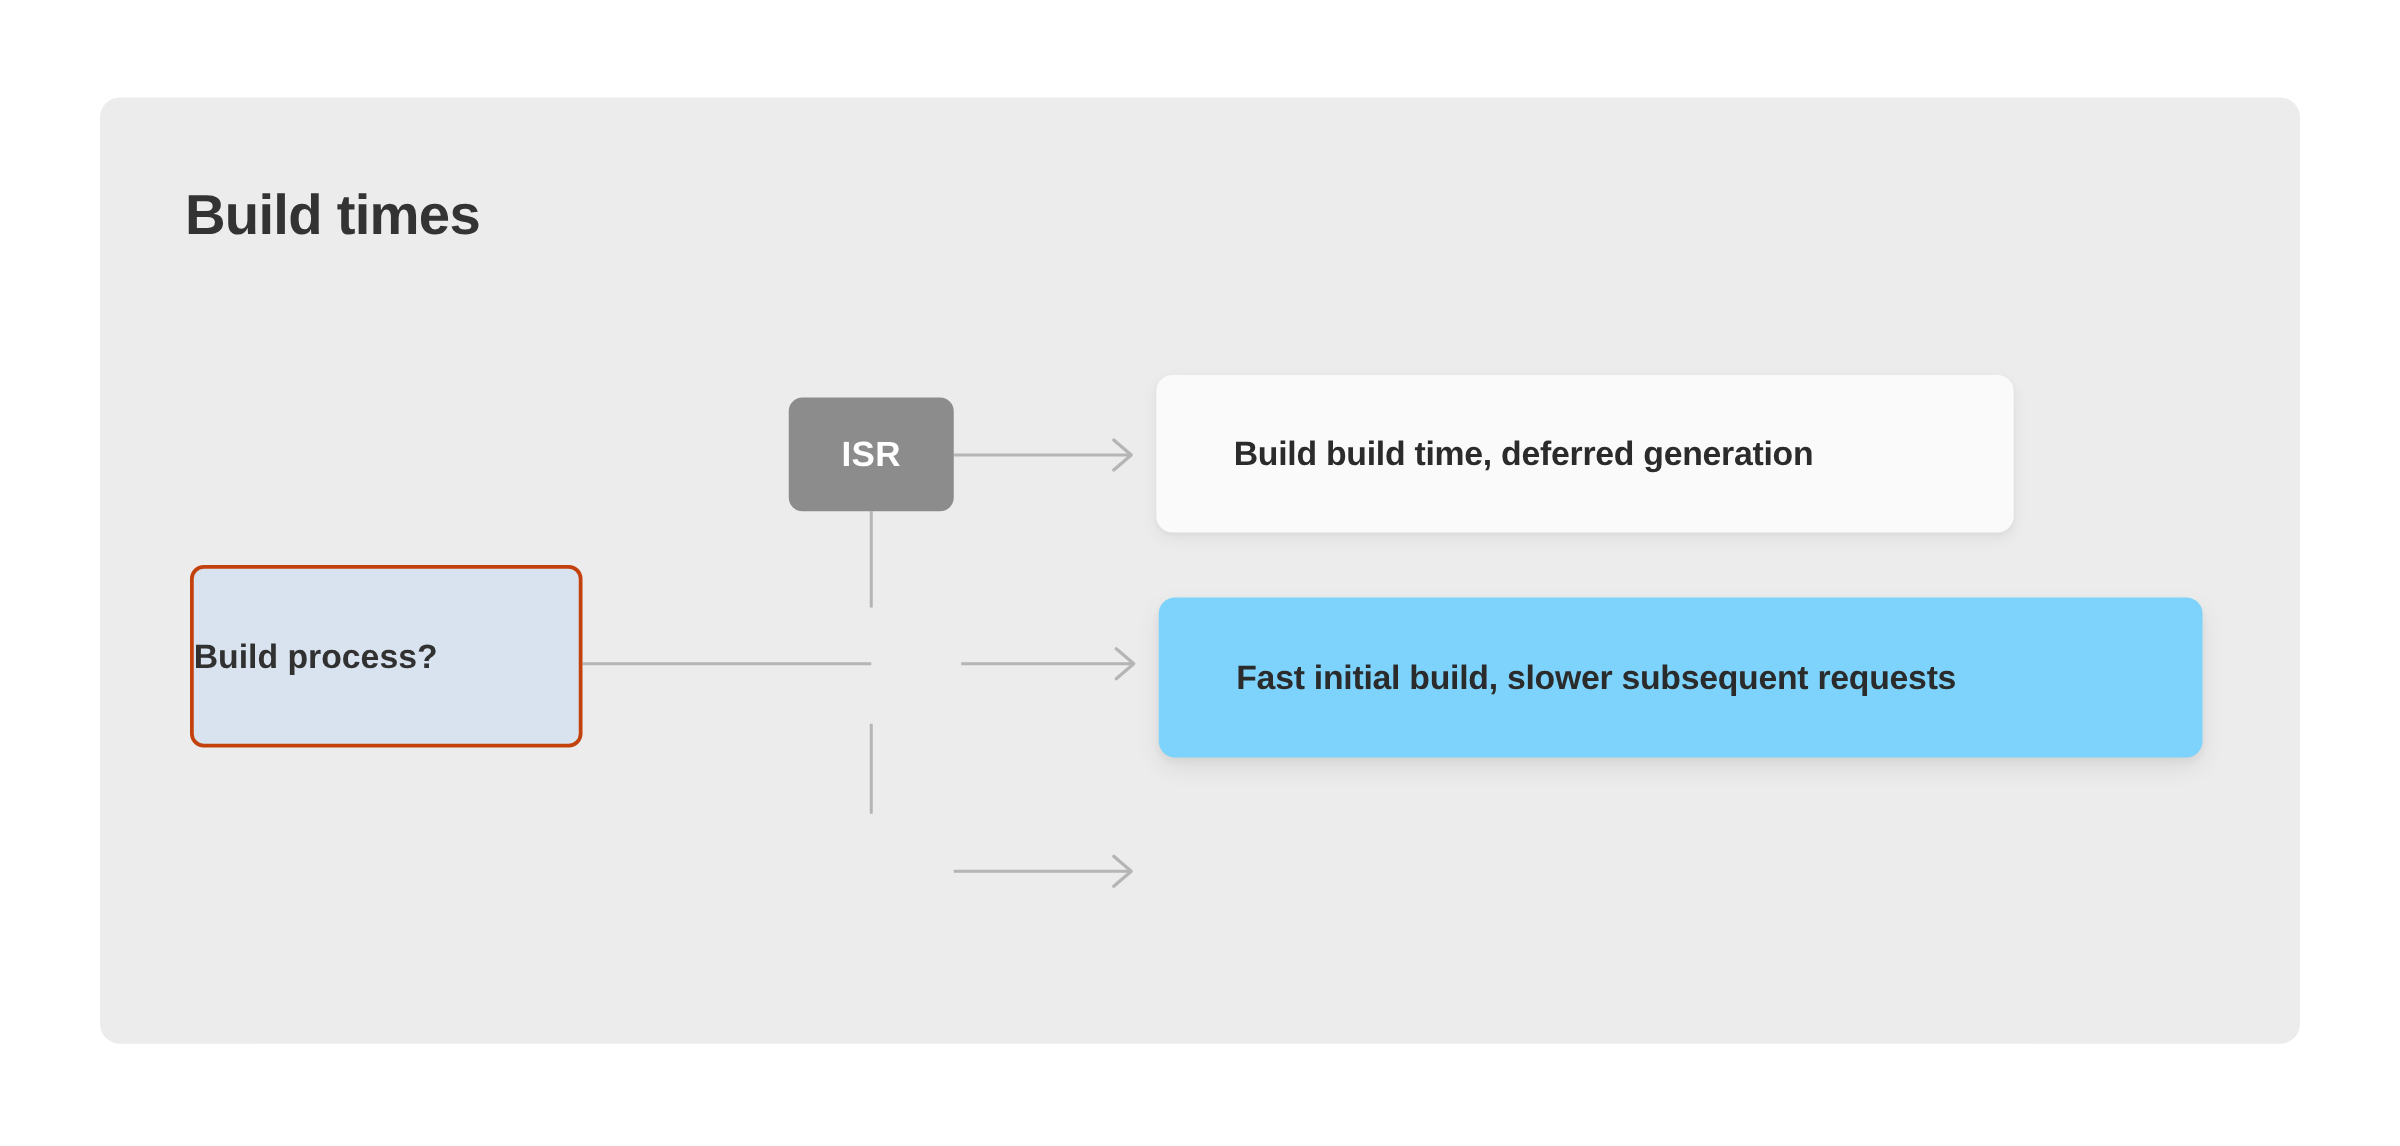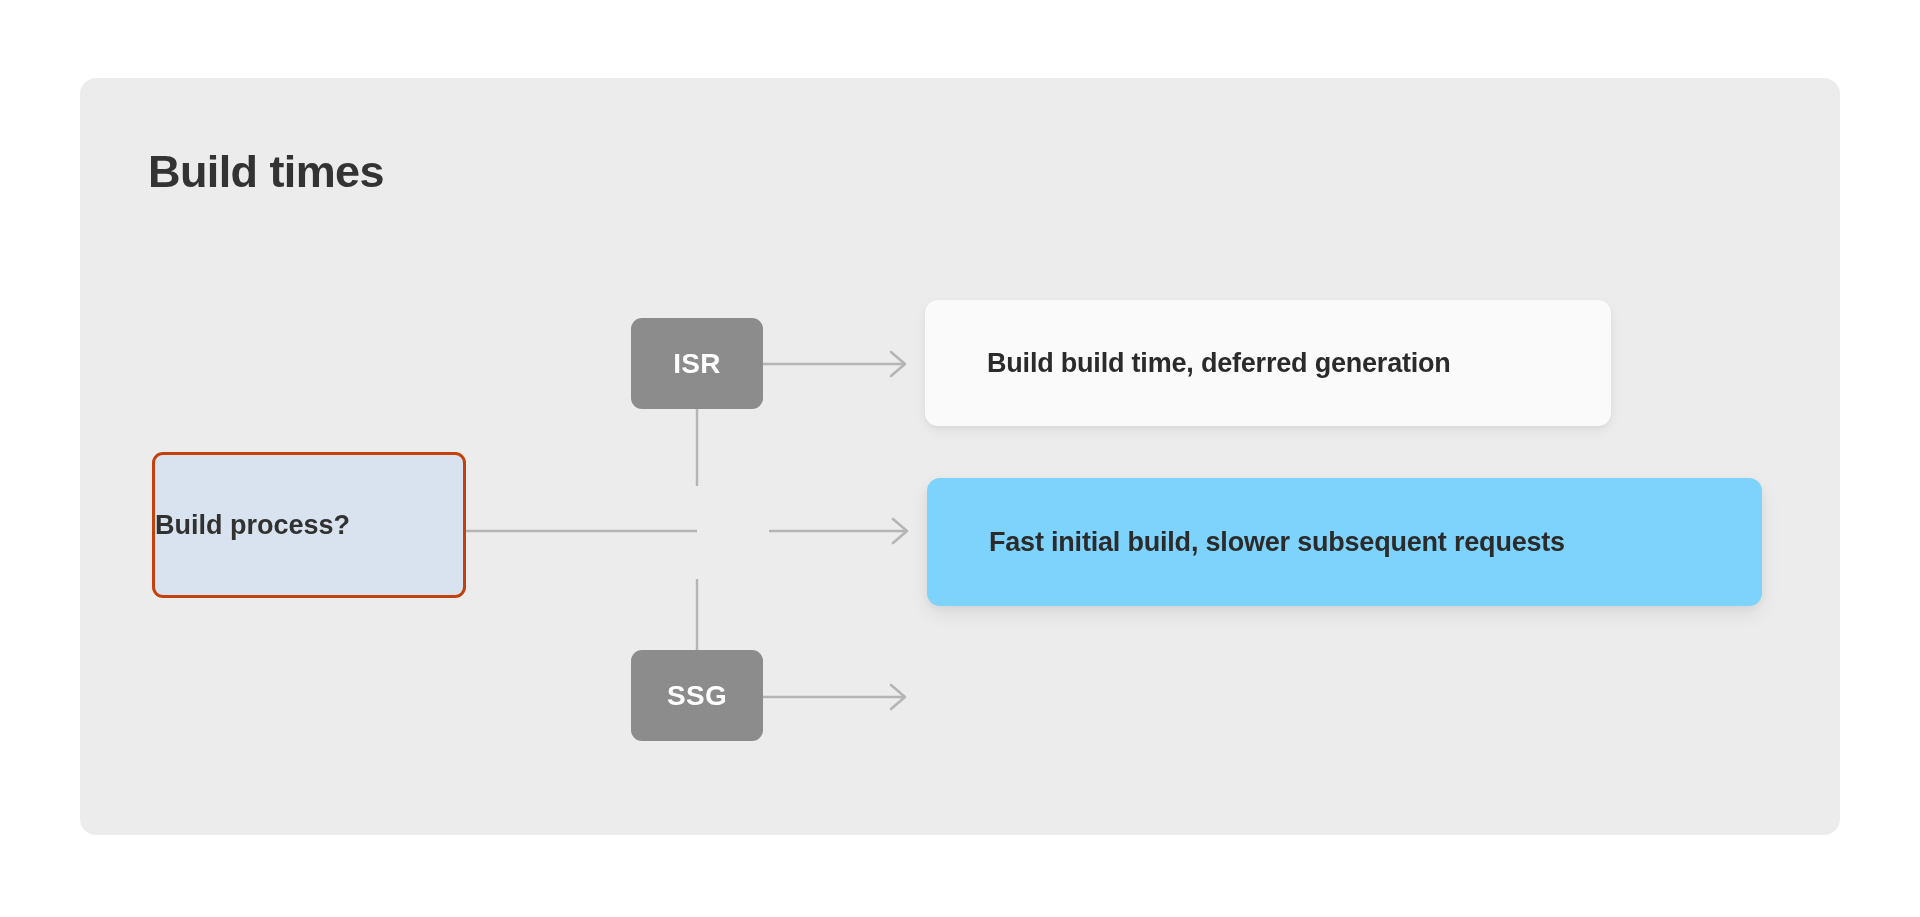--- a/index.html
+++ b/index.html
@@ -158,23 +158,20 @@
 
   <div id="question-node">
     <span class="node-text">Build process?</span>
   </div>
 
   <div class="opt-node" id="opt-isr">
     <span class="node-text">ISR</span>
   </div>
 
 
-  <div class="opt-node" id="opt-ssg">
-    <span class="node-text">SSG</span>
-  </div>
 
   <div class="outcome-card" id="card-isr">
     <span class="card-text">Build build time, deferred generation</span>
   </div>
 
   <div class="outcome-card" id="card-ssr">
     <span class="card-text">Fast initial build, slower subsequent requests</span>
   </div>
 
 

